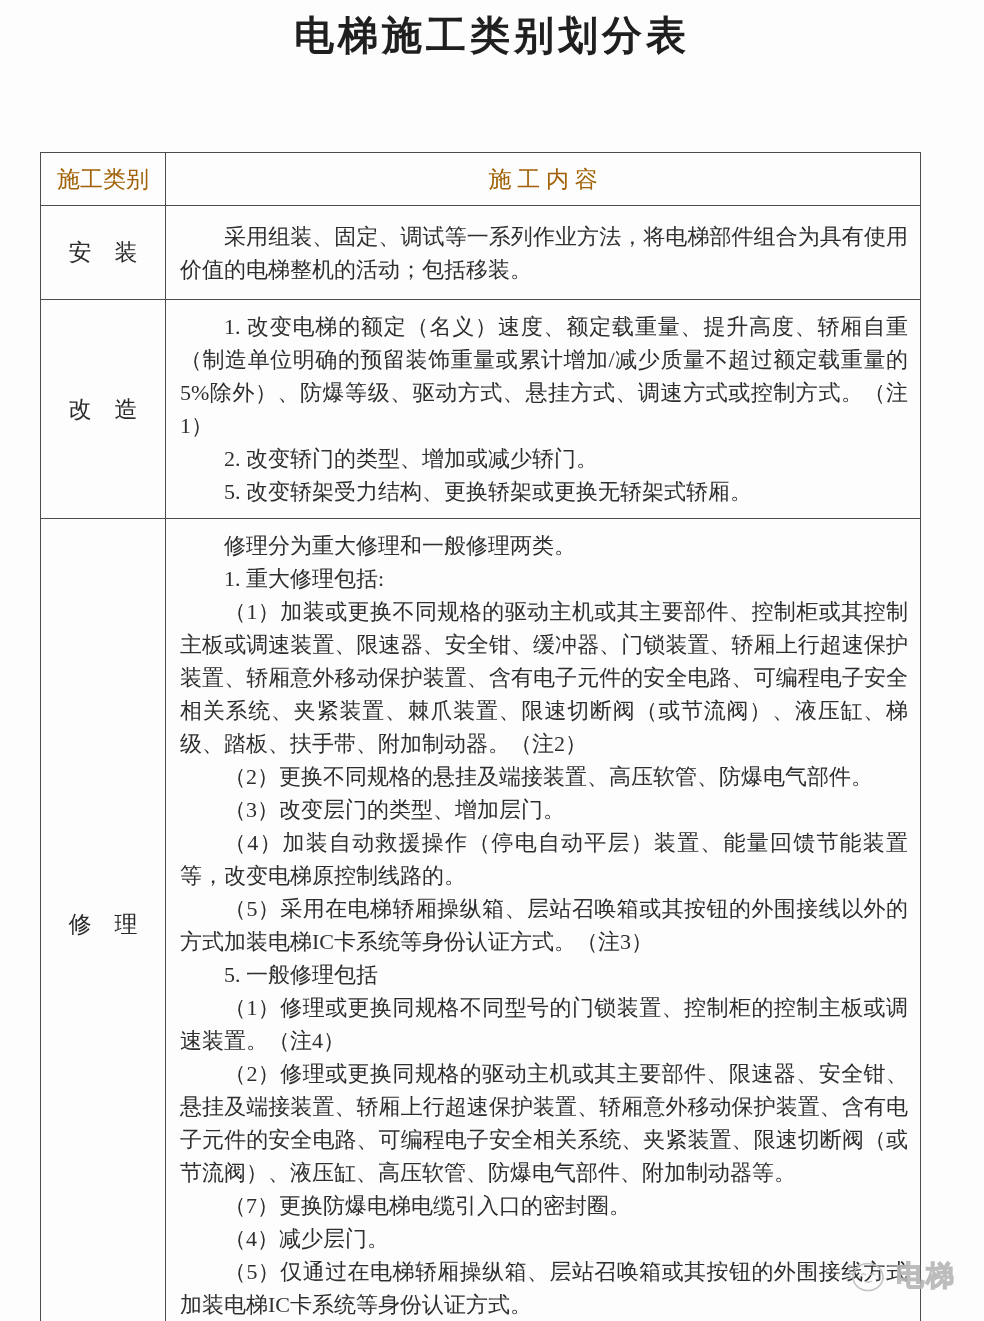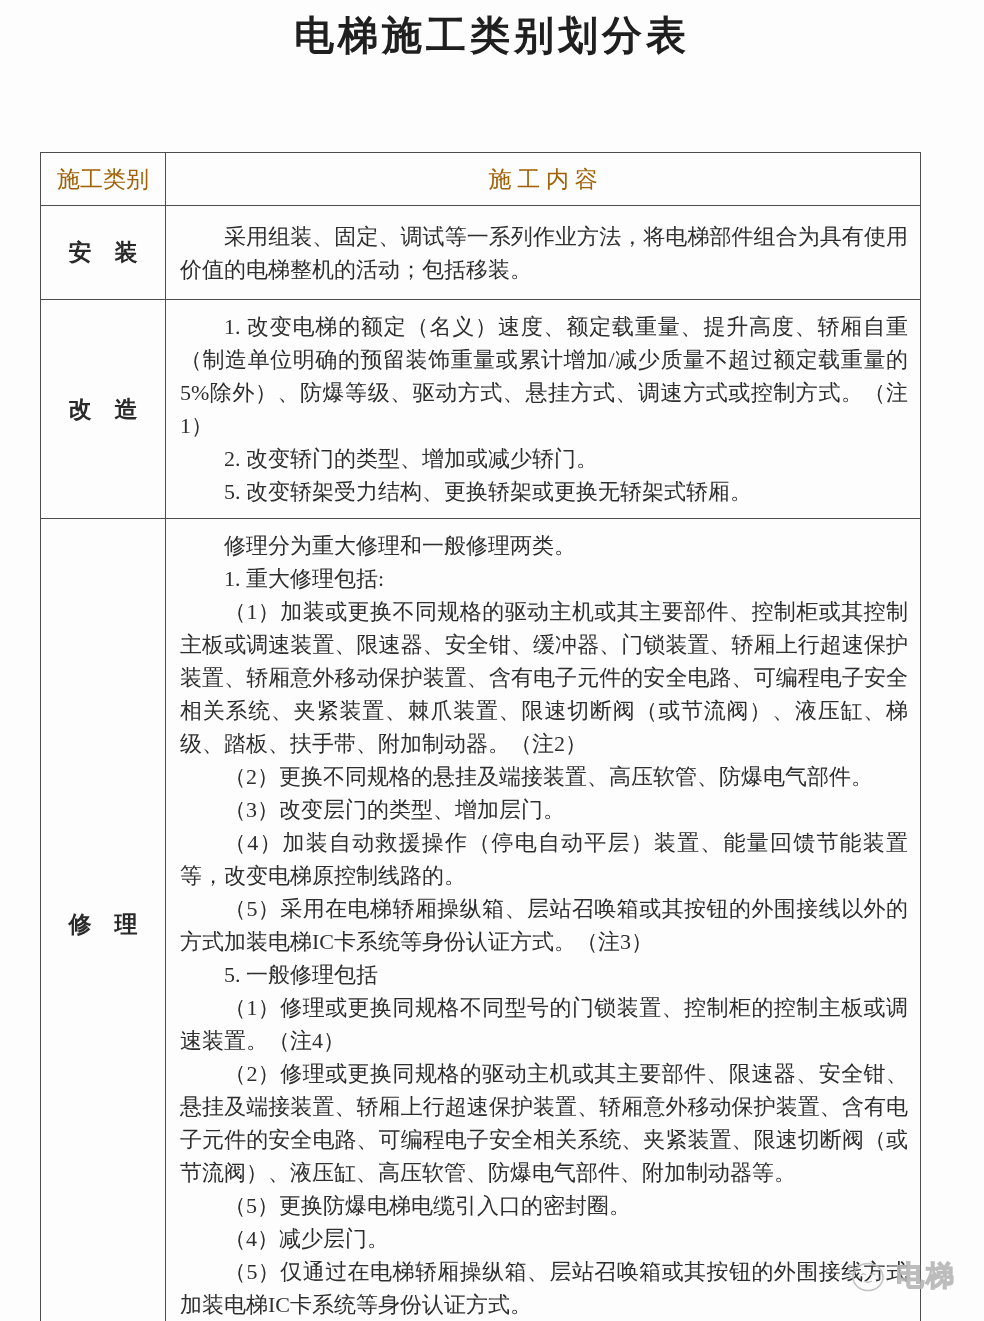--- a/index.html
+++ b/index.html
@@ -42,21 +42,20 @@
     font-size: 23px;
     text-align: center;
     vertical-align: middle;
     color: #a16207;
   }
   td.cat-cell {
     text-align: center;
     vertical-align: middle;
     font-size: 23px;
     color: #2a2a2a;
-    font-weight: bold;
   }
   td.content-cell {
     vertical-align: middle;
     padding: 4px 12px 4px 14px;
   }
   td.content-cell p.para {
     margin: 0;
     text-indent: 2em;
     text-align: justify;
     color: #2e2e2e;
@@ -118,21 +117,21 @@
           <p class="para">修理分为重大修理和一般修理两类。</p>
           <p class="para">1. 重大修理包括:</p>
           <p class="para">（1）加装或更换不同规格的驱动主机或其主要部件、控制柜或其控制主板或调速装置、限速器、安全钳、缓冲器、门锁装置、轿厢上行超速保护装置、轿厢意外移动保护装置、含有电子元件的安全电路、可编程电子安全相关系统、夹紧装置、棘爪装置、限速切断阀（或节流阀）、液压缸、梯级、踏板、扶手带、附加制动器。（注2）</p>
           <p class="para">（2）更换不同规格的悬挂及端接装置、高压软管、防爆电气部件。</p>
           <p class="para">（3）改变层门的类型、增加层门。</p>
           <p class="para">（4）加装自动救援操作（停电自动平层）装置、能量回馈节能装置等，改变电梯原控制线路的。</p>
           <p class="para">（5）采用在电梯轿厢操纵箱、层站召唤箱或其按钮的外围接线以外的方式加装电梯IC卡系统等身份认证方式。（注3）</p>
           <p class="para">5. 一般修理包括</p>
           <p class="para">（1）修理或更换同规格不同型号的门锁装置、控制柜的控制主板或调速装置。（注4）</p>
           <p class="para">（2）修理或更换同规格的驱动主机或其主要部件、限速器、安全钳、悬挂及端接装置、轿厢上行超速保护装置、轿厢意外移动保护装置、含有电子元件的安全电路、可编程电子安全相关系统、夹紧装置、限速切断阀（或节流阀）、液压缸、高压软管、防爆电气部件、附加制动器等。</p>
-          <p class="para">（5）更换防爆电梯电缆引入口的密封圈。</p>
+          <p class="para">（7）更换防爆电梯电缆引入口的密封圈。</p>
           <p class="para">（4）减少层门。</p>
           <p class="para">（5）仅通过在电梯轿厢操纵箱、层站召唤箱或其按钮的外围接线方式加装电梯IC卡系统等身份认证方式。</p>
         </td>
       </tr>
     </tbody>
 </table>
 
 <div class="watermark">
   <span>
     <svg width="46" height="42" viewBox="0 0 46 42" fill="none">

